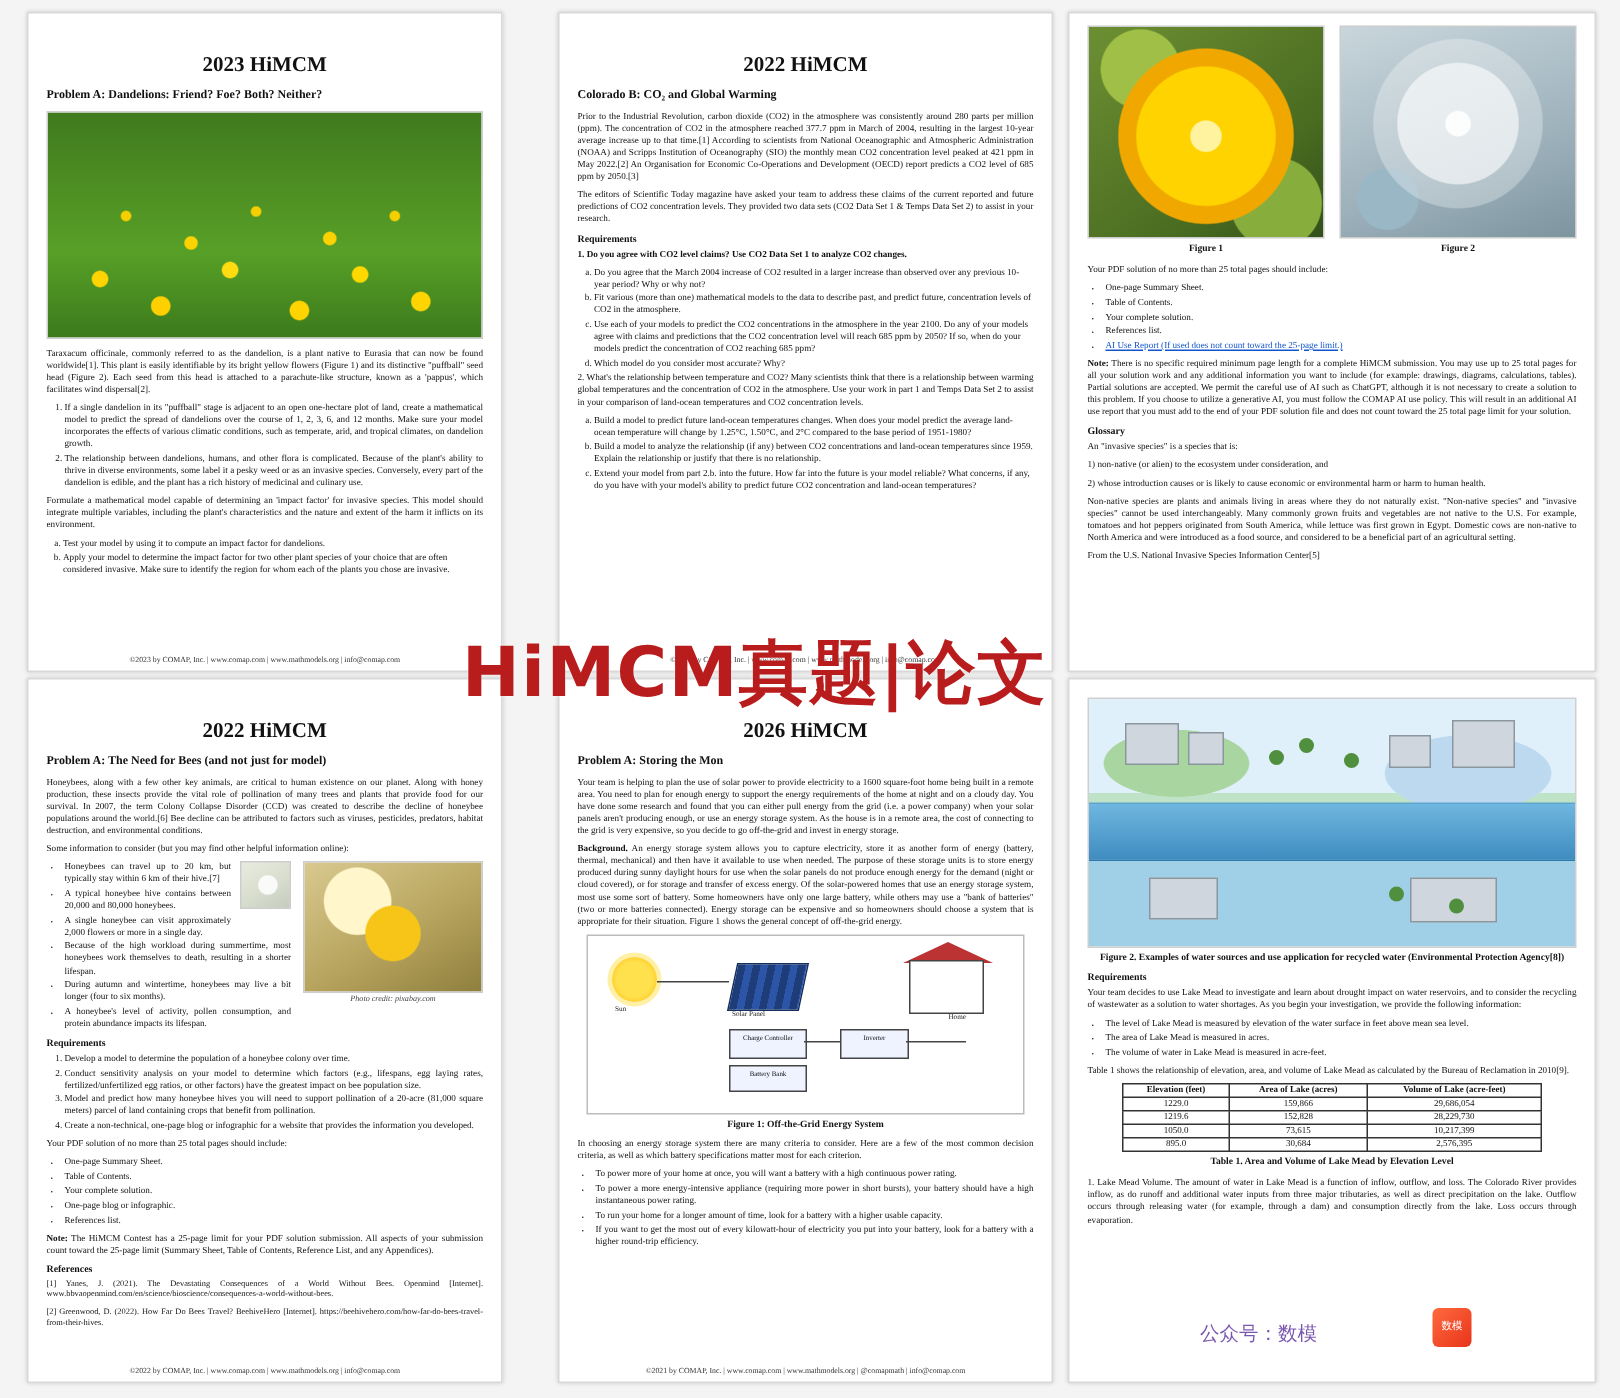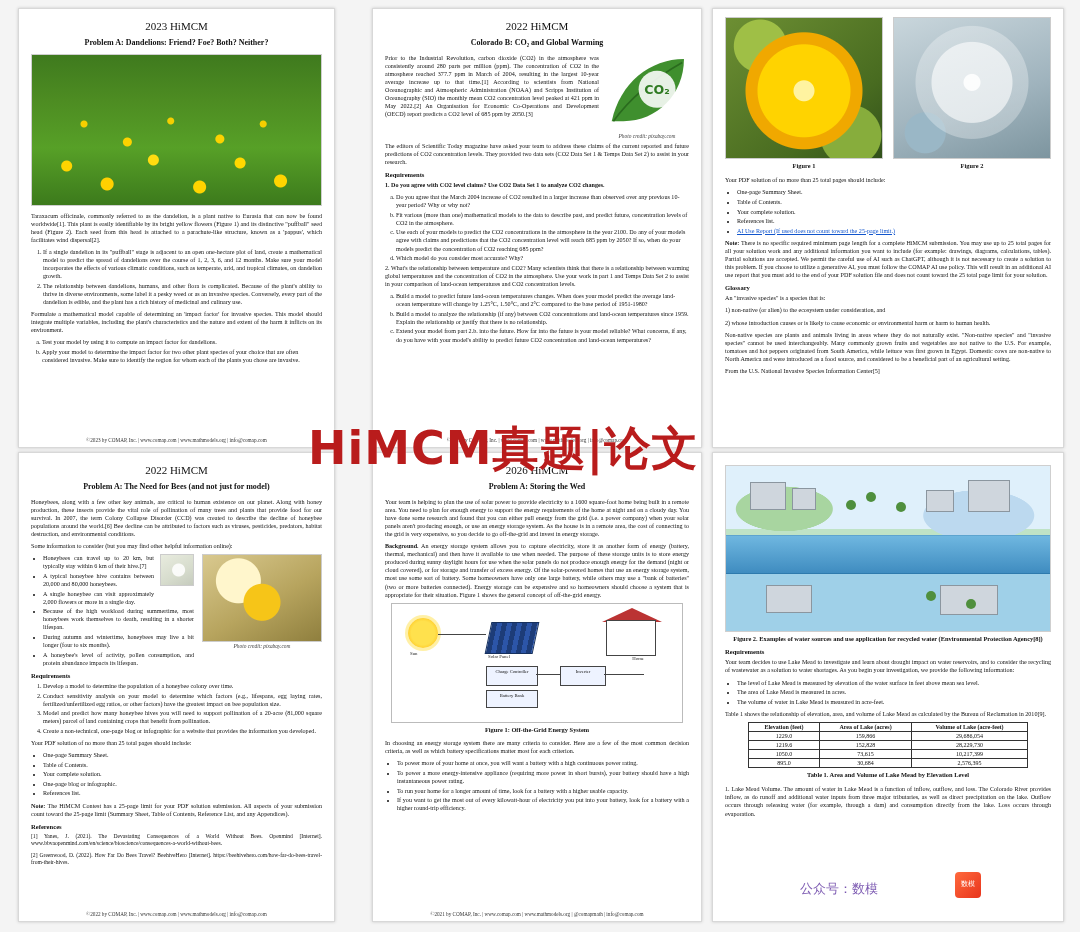--- a/index.html
+++ b/index.html
@@ -13,27 +13,26 @@
   .sheet{
     position:absolute;
     background:#ffffff;
     border:1px solid #d8d8d8;
     box-shadow:0 0 3px rgba(0,0,0,0.18);
     overflow:hidden;
     color:#111;
   }
   .p-title{
     text-align:center;
-    font-weight:normal;
-    font-size:11px;
+    font-weight:bold;
+    font-size:14px;
     line-height:1.35;
-    margin:0 0 4px 0;
+    margin:16px 0 4px 0;
   }
   .p-sub{
-    text-align:center;
     font-weight:bold;
     font-size:8px;
     line-height:1.35;
     margin:0 0 5px 0;
   }
   .body-txt{
     font-size:6.1px;
     line-height:1.33;
     text-align:justify;
     margin:0 0 4px 0;
@@ -247,29 +246,20 @@
     <li>Apply your model to determine the impact factor for two other plant species of your choice that are often considered invasive. Make sure to identify the region for whom each of the plants you chose are invasive.</li>
   </ol>
   <div class="footer">©2023 by COMAP, Inc.  |  www.comap.com  |  www.mathmodels.org  |  info@comap.com</div>
 </div>
 
 <div class="sheet" id="sheet-2022b">
   <div class="p-title">2022 HiMCM</div>
   <div class="p-sub">Colorado B: CO₂ and Global Warming</div>
 
   <div style="position:relative;">
-    <div style="float:right;width:84px;margin:0 0 3px 6px;">
-      <svg viewBox="0 0 100 88" width="84" height="74">
-        <path d="M8 80 C18 34 54 6 94 6 C94 48 62 80 22 80 Z" fill="#3f8f2e"></path>
-        <path d="M10 80 C30 52 60 28 92 10" stroke="#2a6b1e" stroke-width="2" fill="none"></path>
-        <circle cx="62" cy="42" r="22" fill="#ffffff" opacity="0.88"></circle>
-        <text x="62" y="48" font-family="DejaVu Sans, sans-serif" font-size="15" font-weight="bold" fill="#2f7a22" text-anchor="middle">CO₂</text>
-      </svg>
-      <div class="imgcap">Photo credit: pixabay.com</div>
-    </div>
     <p class="body-txt">Prior to the Industrial Revolution, carbon dioxide (CO2) in the atmosphere was consistently around 280 parts per million (ppm). The concentration of CO2 in the atmosphere reached 377.7 ppm in March of 2004, resulting in the largest 10-year average increase up to that time.[1] According to scientists from National Oceanographic and Atmospheric Administration (NOAA) and Scripps Institution of Oceanography (SIO) the monthly mean CO2 concentration level peaked at 421 ppm in May 2022.[2] An Organisation for Economic Co-Operations and Development (OECD) report predicts a CO2 level of 685 ppm by 2050.[3]</p>
   </div>
 
   <p class="body-txt" style="clear:both;">The editors of Scientific Today magazine have asked your team to address these claims of the current reported and future predictions of CO2 concentration levels. They provided two data sets (CO2 Data Set 1 &amp; Temps Data Set 2) to assist in your research.</p>
   <div class="sec-h">Requirements</div>
 
   <p class="body-txt" style="font-weight:bold;">1. Do you agree with CO2 level claims? Use CO2 Data Set 1 to analyze CO2 changes.</p>
   <ol class="lvl2" type="a">
     <li>Do you agree that the March 2004 increase of CO2 resulted in a larger increase than observed over any previous 10-year period? Why or why not?</li>
     <li>Fit various (more than one) mathematical models to the data to describe past, and predict future, concentration levels of CO2 in the atmosphere.</li>
@@ -369,21 +359,21 @@
 
   <div class="sec-h">References</div>
   <p class="body-txt" style="font-size:5.6px;">[1] Yanes, J. (2021). The Devastating Consequences of a World Without Bees. Openmind [Internet]. www.bbvaopenmind.com/en/science/bioscience/consequences-a-world-without-bees.</p>
   <p class="body-txt" style="font-size:5.6px;">[2] Greenwood, D. (2022). How Far Do Bees Travel? BeehiveHero [Internet]. https://beehivehero.com/how-far-do-bees-travel-from-their-hives.</p>
 
   <div class="footer">©2022 by COMAP, Inc.  |  www.comap.com  |  www.mathmodels.org  |  info@comap.com</div>
 </div>
 
 <div class="sheet" id="sheet-2021a">
   <div class="p-title">2026 HiMCM</div>
-  <div class="p-sub">Problem A: Storing the Wed</div>
+  <div class="p-sub">Problem A: Storing the Mon</div>
   <p class="body-txt">Your team is helping to plan the use of solar power to provide electricity to a 1600 square-foot home being built in a remote area. You need to plan for enough energy to support the energy requirements of the home at night and on a cloudy day. You have done some research and found that you can either pull energy from the grid (i.e. a power company) when your solar panels aren't producing enough, or use an energy storage system. As the house is in a remote area, the cost of connecting to the grid is very expensive, so you decide to go off-the-grid and invest in energy storage.</p>
   <p class="body-txt">
     <b>Background.</b>
     <span>An energy storage system allows you to capture electricity, store it as another form of energy (battery, thermal, mechanical) and then have it available to use when needed. The purpose of these storage units is to store energy produced during sunny daylight hours for use when the solar panels do not produce enough energy for the demand (night or cloud covered), or for storage and transfer of excess energy. Of the solar-powered homes that use an energy storage system, most use some sort of battery. Some homeowners have only one large battery, while others may use a "bank of batteries" (two or more batteries connected). Energy storage can be expensive and so homeowners should choose a system that is appropriate for their situation. Figure 1 shows the general concept of off-the-grid energy.</span>
   </p>
 
   <div class="diagram">
     <div class="d-sun"></div>
     <div class="d-lab" style="left:18px;top:47px;">Sun</div>
     <div class="d-panel"></div>

